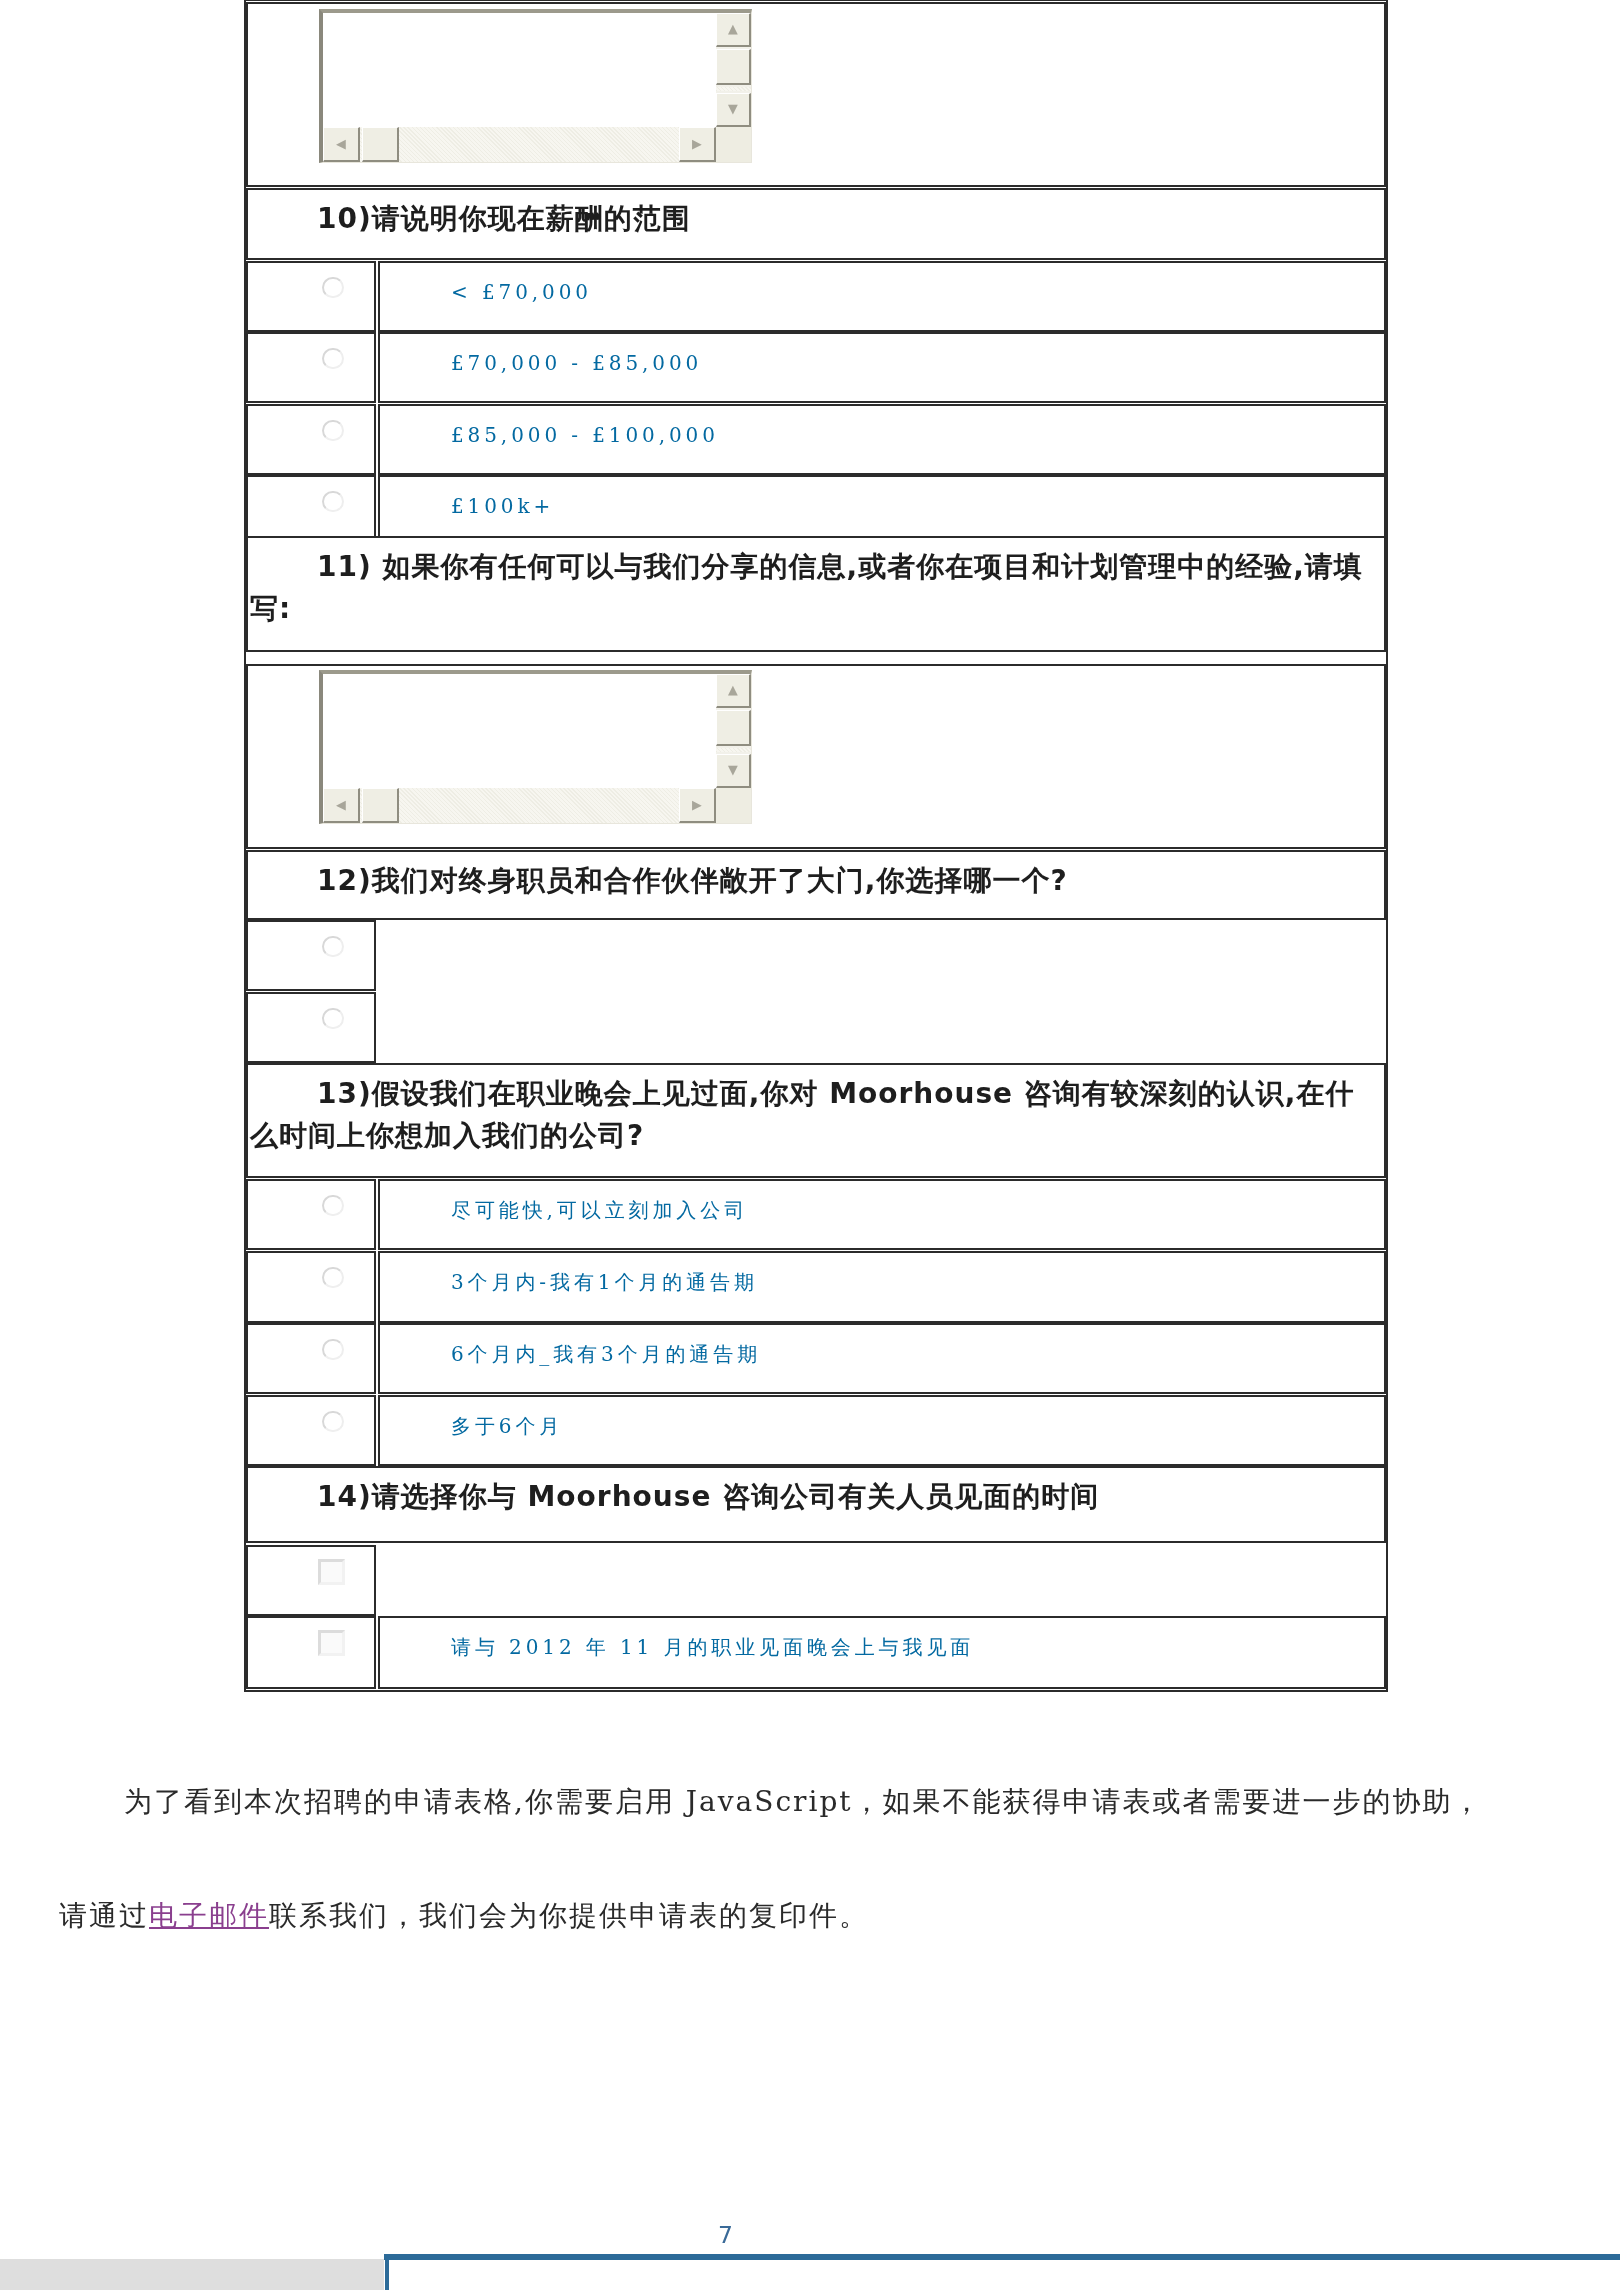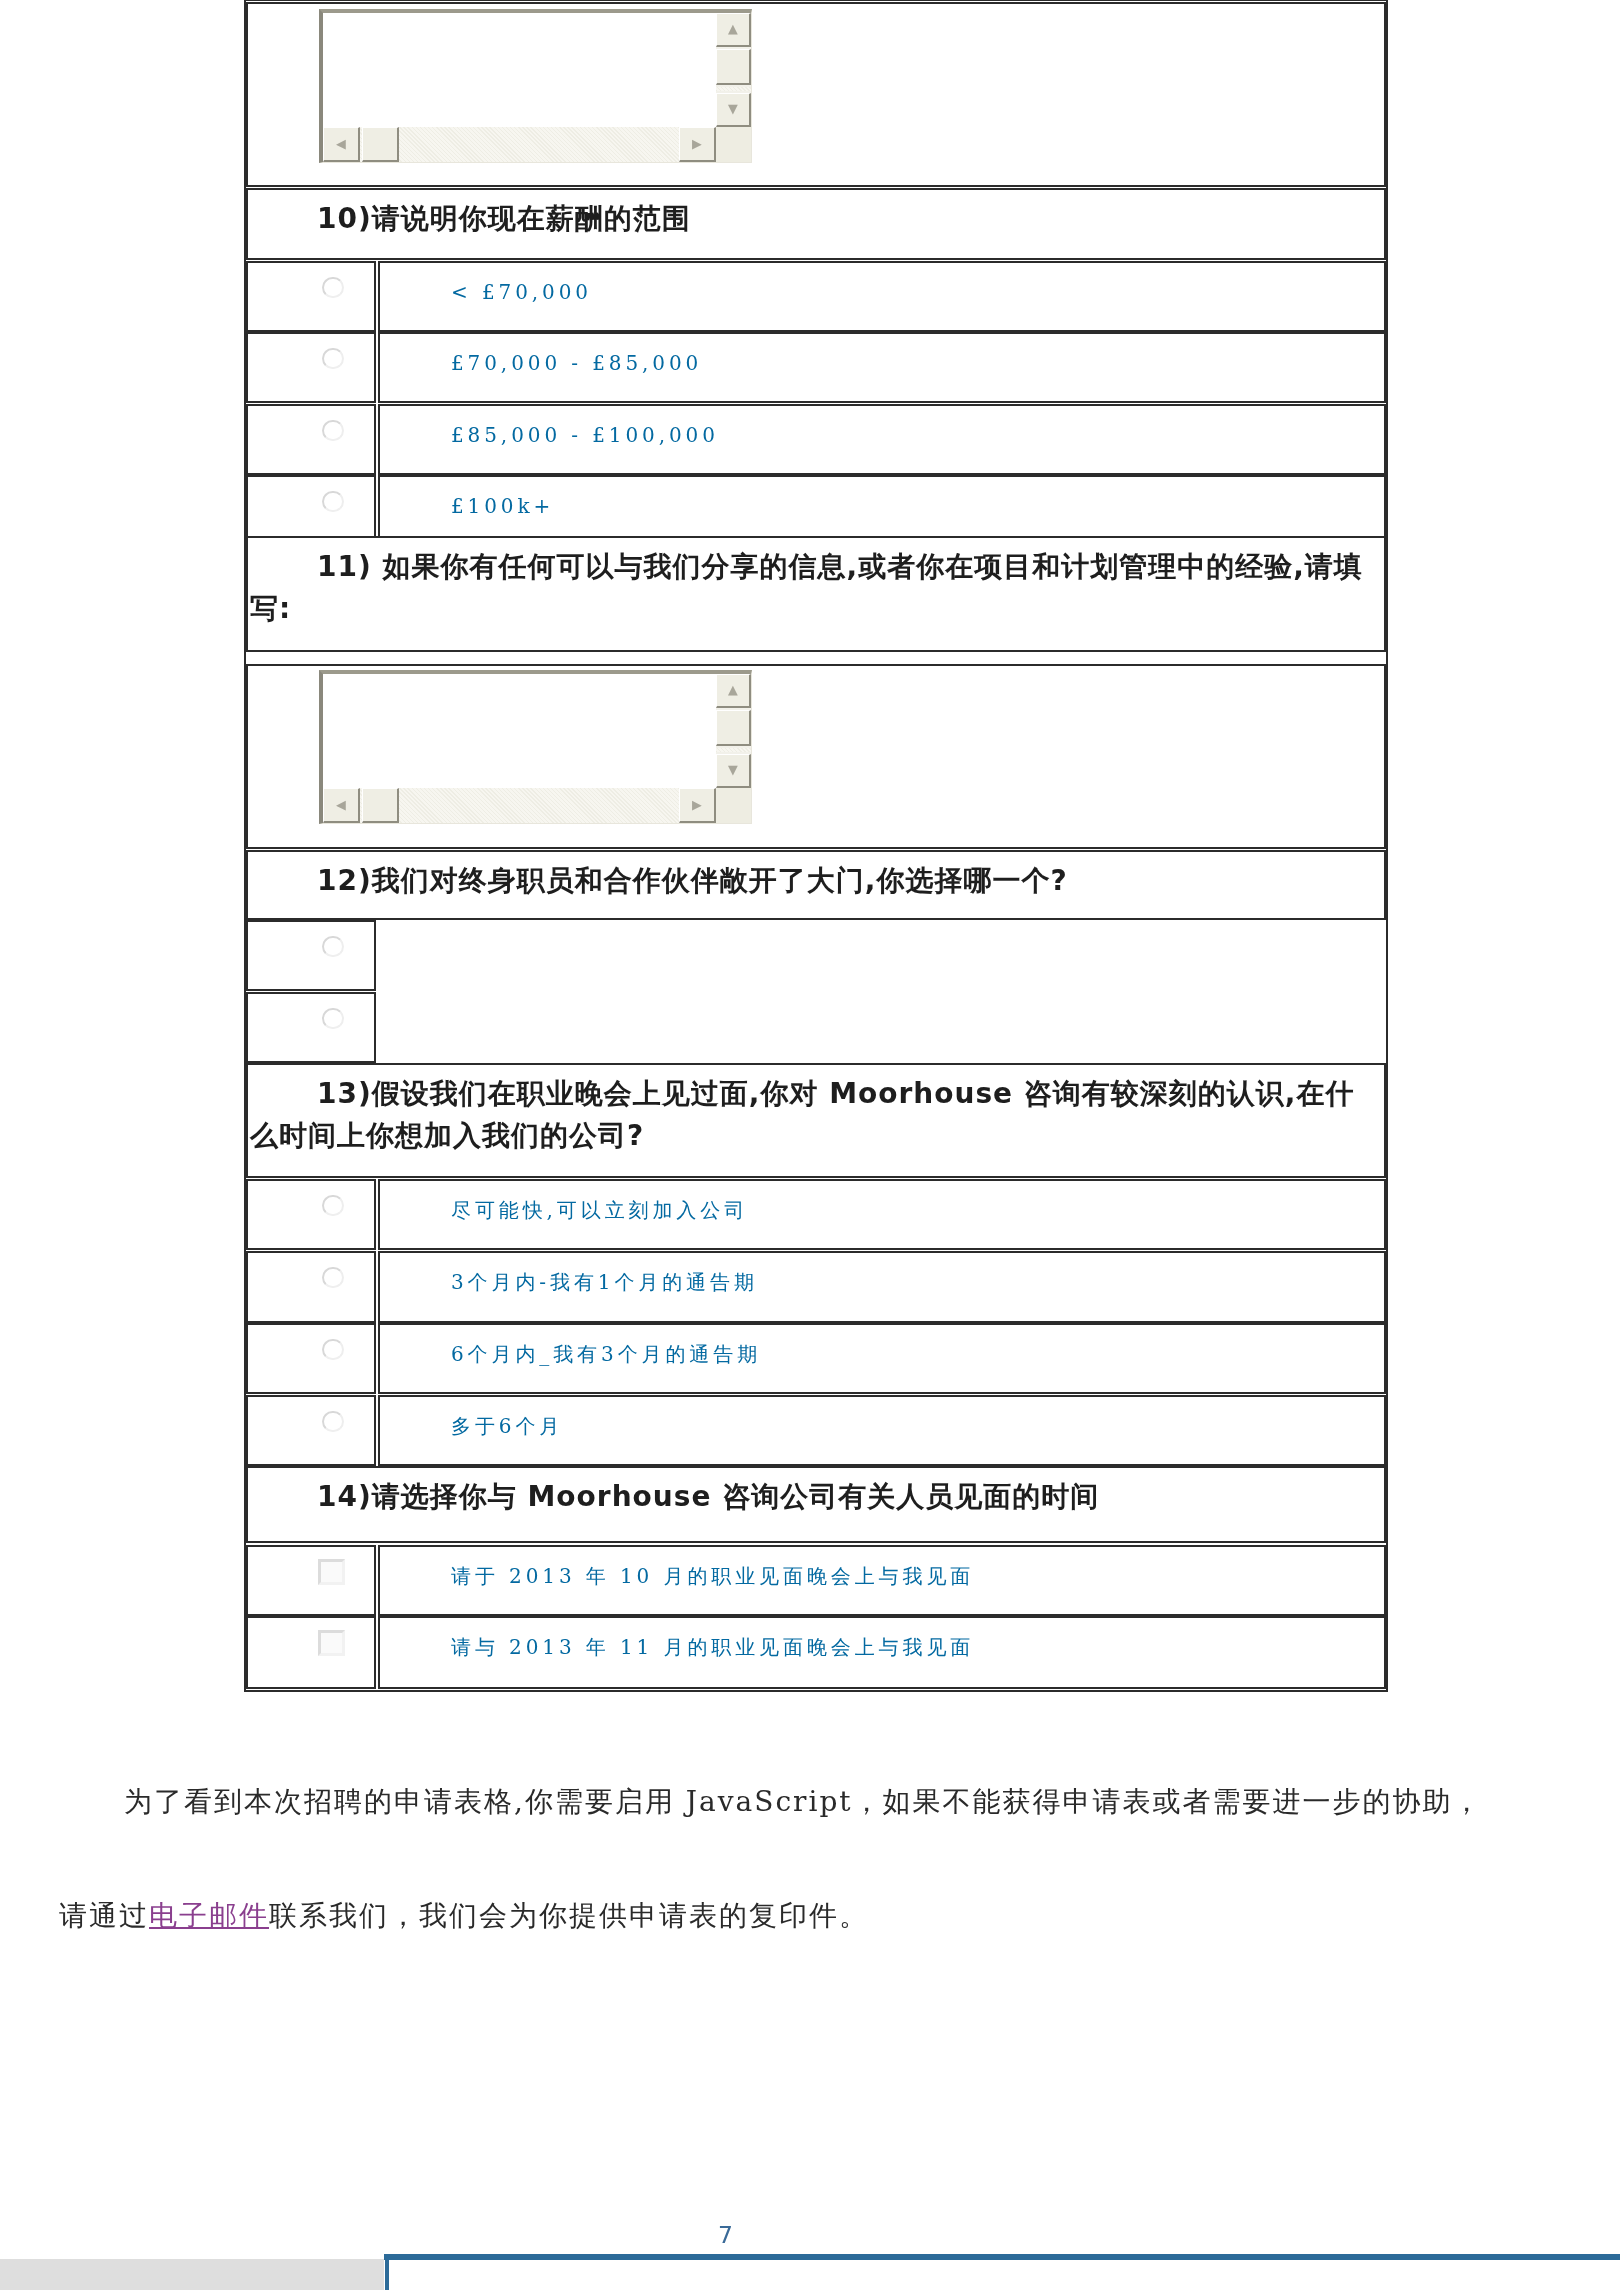--- a/index.html
+++ b/index.html
@@ -197,30 +197,27 @@
 
 <div class="row" style="top:1466px;height:77px;">
   <div class="cell full">
     <div class="q-text">14)请选择你与 Moorhouse 咨询公司有关人员见面的时间</div>
   </div>
 </div>
 <div class="row" style="top:1545px;height:71px;">
   <div class="cell left">
       <div class="checkbox"></div>
     </div>
-  <div class="cell right">
-      <div class="opt-text">请于 2013 年 10 月的职业见面晚会上与我见面</div>
-    </div>
 </div>
 <div class="row" style="top:1616px;height:73px;">
   <div class="cell left">
       <div class="checkbox"></div>
     </div>
   <div class="cell right">
-      <div class="opt-text">请与 2013 年 11 月的职业见面晚会上与我见面</div>
+      <div class="opt-text">请与 2012 年 11 月的职业见面晚会上与我见面</div>
     </div>
 </div>
 
 <div class="para" style="top:1780px;">
   <span class="indent"></span><span>为了看到本次招聘的申请表格,你需要启用 JavaScript，如果不能获得申请表或者需要进一步的协助，</span>
 </div>
 <div class="para" style="top:1894px;">
   <span>请通过</span><a>电子邮件</a><span>联系我们，我们会为你提供申请表的复印件。</span>
 </div>
 

